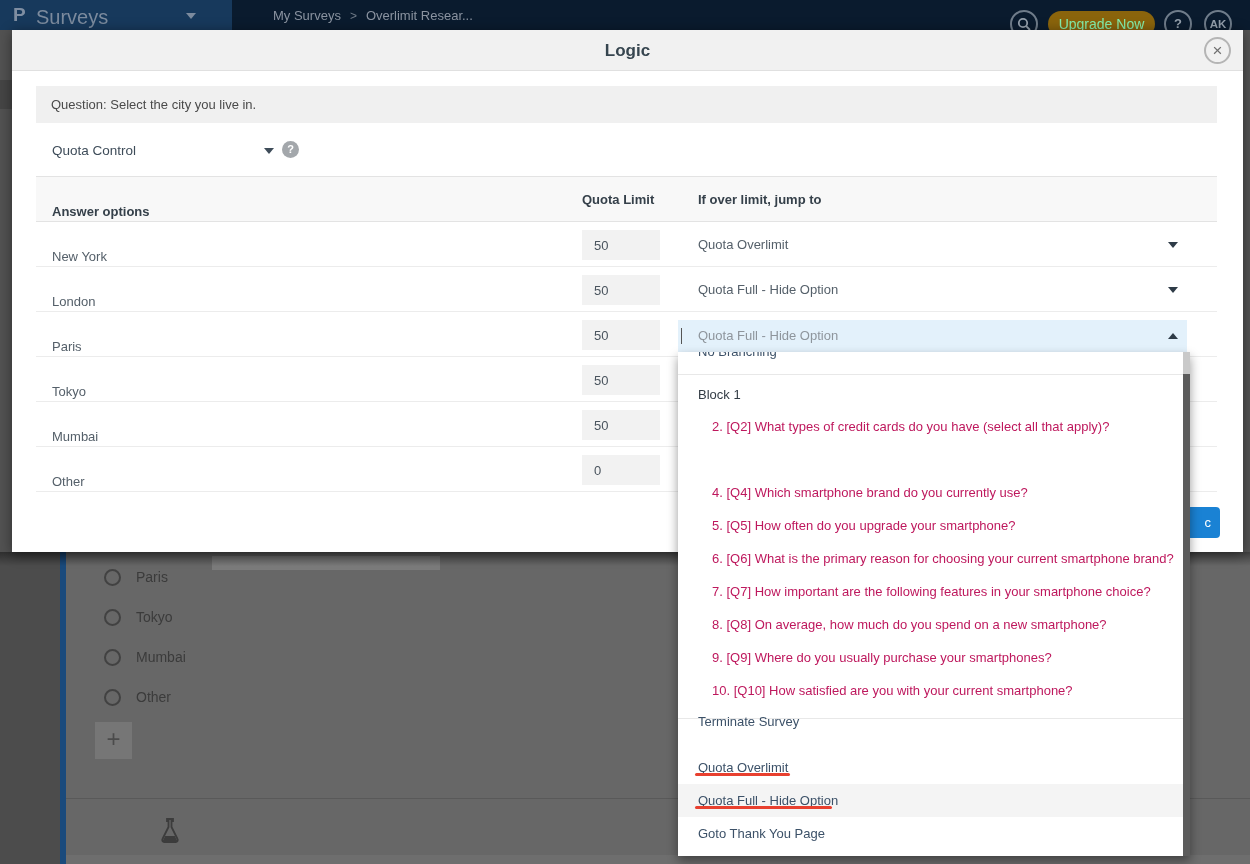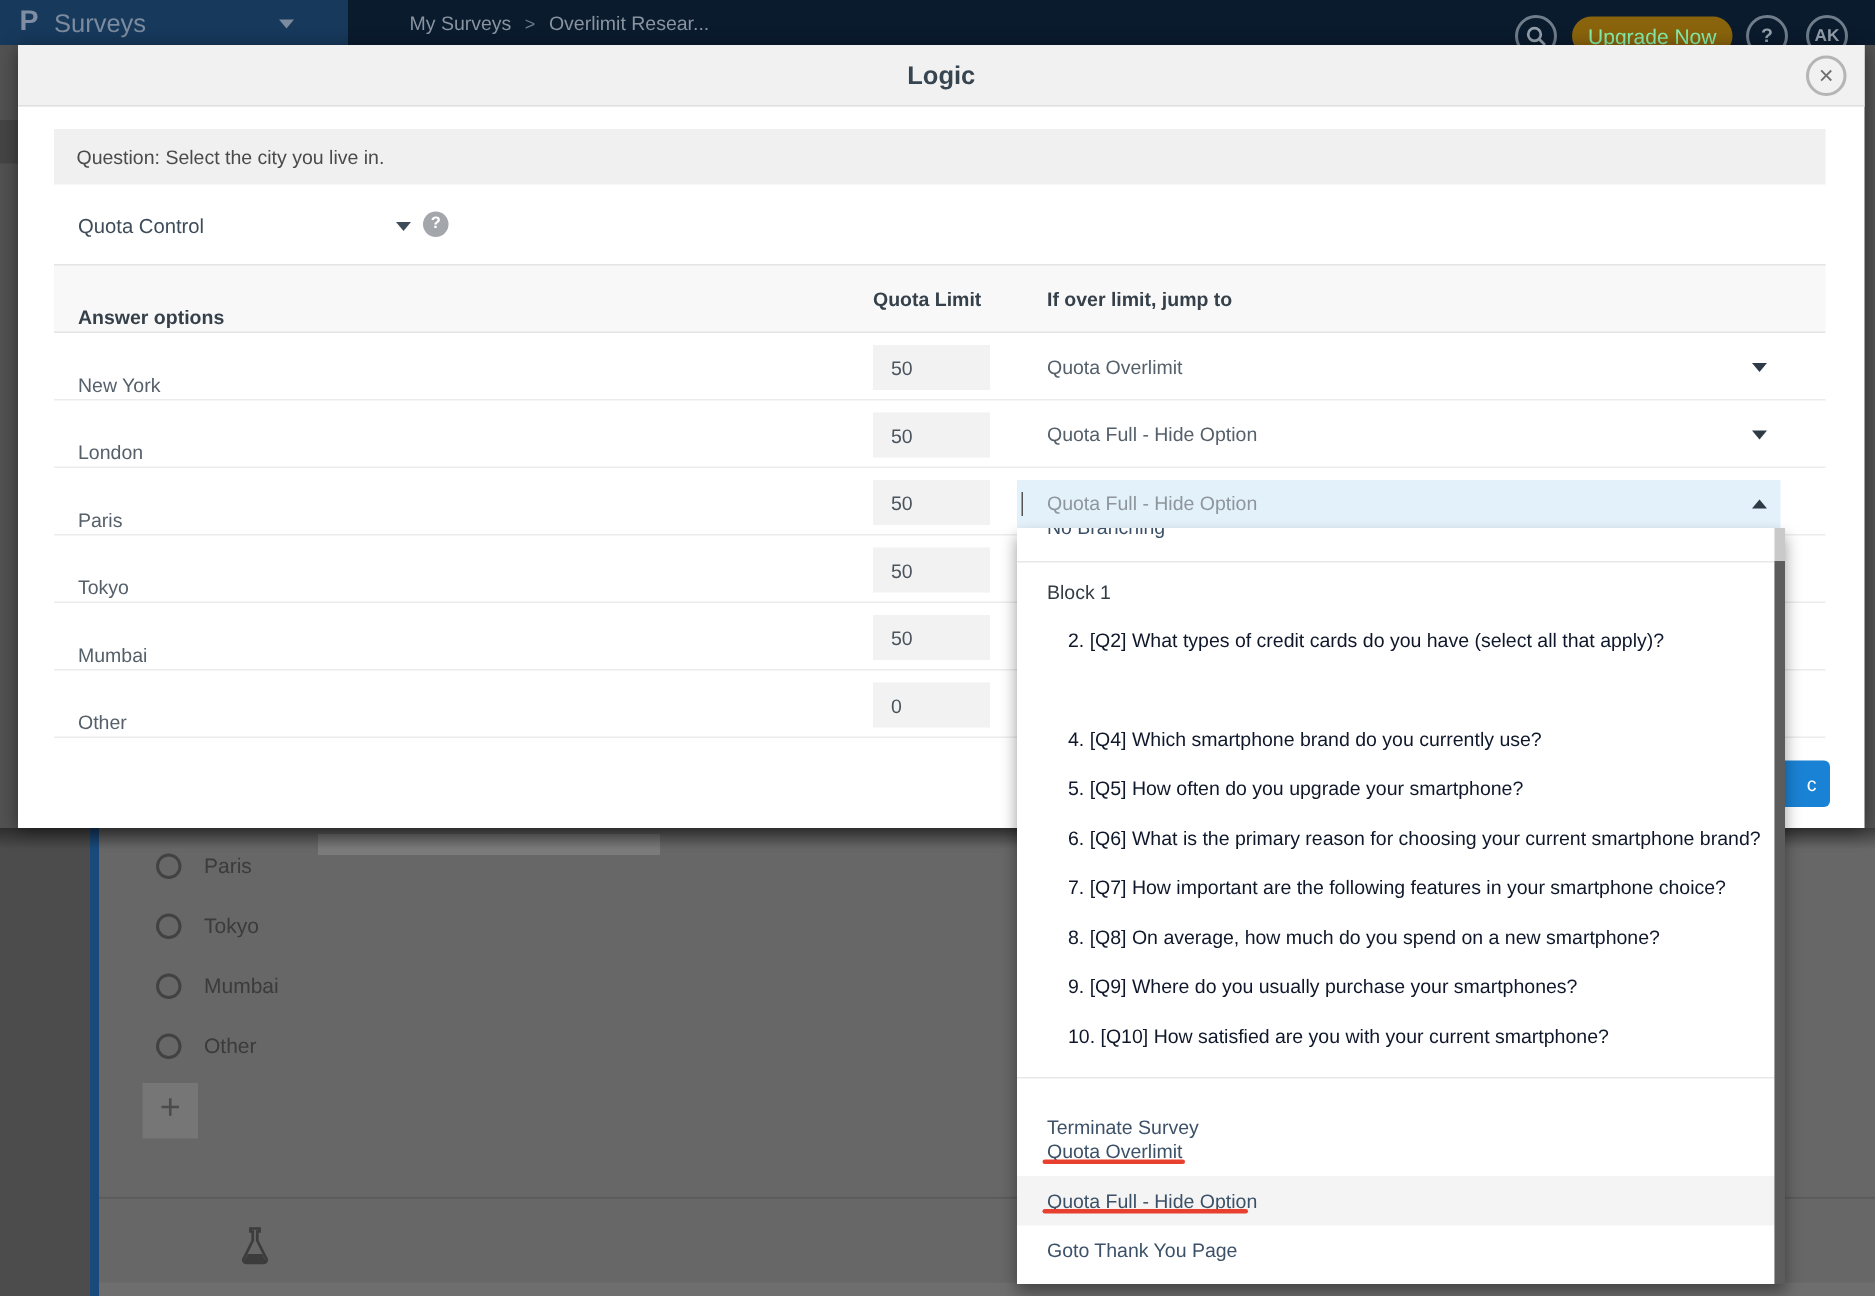--- a/index.html
+++ b/index.html
@@ -2,21 +2,21 @@
 <html><head>
 <meta charset="utf-8">
 <style>
   html,body{margin:0;padding:0;background:#303030;}
   *{box-sizing:border-box;font-family:"Liberation Sans",sans-serif;}
   .stage{position:relative;width:1250px;height:864px;overflow:hidden;background:#5f5f5f;}
   
   .hdr{position:absolute;left:0;top:0;width:1250px;height:30px;background:#0a1b2e;z-index:1;}
   .hdr-left{position:absolute;left:0;top:0;width:232px;height:30px;background:#17395c;}
   .logo{position:absolute;left:13px;top:4px;font-size:19px;font-weight:bold;color:#7f8ea2;}
-  .prod{position:absolute;left:36px;top:6px;font-size:17px;color:#7c8b9e;}
+  .prod{position:absolute;left:36px;top:6px;font-size:20px;color:#7c8b9e;}
   .tri-down{width:0;height:0;border-left:5px solid transparent;border-right:5px solid transparent;border-top:6px solid #7c8b9e;}
   .tri-up{width:0;height:0;border-left:5px solid transparent;border-right:5px solid transparent;border-bottom:6px solid #2e3b47;}
   .crumb{position:absolute;left:273px;top:8px;font-size:13px;color:#8a93a0;}
   .crumb-sep{margin:0 9px;color:#6f7a87;font-size:12px;}
   .hicon{position:absolute;top:10px;width:28px;height:28px;border:2px solid #6f7c8a;border-radius:50%;
          color:#95a0ac;text-align:center;line-height:24px;font-size:13px;font-weight:bold;}
   .pill{position:absolute;left:1048px;top:11px;width:107px;height:26px;border-radius:13px;background:#8a640c;
         color:#86efac;font-size:14px;text-align:center;line-height:26px;}
   
   .lstrip{position:absolute;left:0;top:30px;width:12px;height:834px;background:#525252;z-index:2;}
@@ -68,21 +68,21 @@
   .save{position:absolute;left:1153px;top:477px;width:55px;height:31px;background:#1a82d4;border:none;border-radius:4px;
         color:#fff;font-size:13px;text-align:right;padding-right:9px;z-index:11;cursor:pointer;}
   
   .dd{position:absolute;left:678px;top:352px;width:512px;height:504px;background:#fff;z-index:30;
       box-shadow:0 5px 10px rgba(0,0,0,.4);padding-left:23px;}
   .dd-partial{position:absolute;left:0;top:0;width:505px;height:16px;overflow:hidden;}
   .dd-partial span{position:absolute;left:20px;top:-8px;font-size:13px;color:#3c5168;}
   .dd-sep{position:absolute;left:0;width:505px;height:1px;background:#e8e8e8;}
   .dd-group{position:absolute;left:20px;top:28px;height:30px;line-height:30px;font-size:13px;font-weight:normal;color:#333c45;}
   .dd-item{position:absolute;left:0;width:505px;height:33px;line-height:33px;padding-left:34px;
-           font-size:13px;color:#0f172a;cursor:pointer;}
+           font-size:13px;color:#be185d;cursor:pointer;}
   .dd-action{position:absolute;left:0;width:505px;height:33px;line-height:33px;padding-left:20px;
              font-size:13px;color:#3c5168;cursor:pointer;}
   .dd-hl{background:#f4f4f4;}
   .red-underline{position:absolute;left:17px;height:3px;background:#e8402f;border-radius:2px;}
   .dd-scroll{position:absolute;right:0;top:0;width:7px;height:504px;background:#c9c9c9;}
   .dd-thumb{position:absolute;left:0;top:22px;width:7px;height:482px;background:#5c5c5c;}
 </style>
 </head>
 <body>
 
@@ -222,21 +222,21 @@
     <div class="dd-item" style="top:58px;">2. [Q2] What types of credit cards do you have (select all that apply)?</div>
     <div class="dd-item" style="top:124px;">4. [Q4] Which smartphone brand do you currently use?</div>
     <div class="dd-item" style="top:157px;">5. [Q5] How often do you upgrade your smartphone?</div>
     <div class="dd-item" style="top:190px;">6. [Q6] What is the primary reason for choosing your current smartphone brand?</div>
     <div class="dd-item" style="top:223px;">7. [Q7] How important are the following features in your smartphone choice?</div>
     <div class="dd-item" style="top:256px;">8. [Q8] On average, how much do you spend on a new smartphone?</div>
     <div class="dd-item" style="top:289px;">9. [Q9] Where do you usually purchase your smartphones?</div>
     <div class="dd-item" style="top:322px;">10. [Q10] How satisfied are you with your current smartphone?</div>
 
     <div class="dd-sep" style="top:366px;"></div>
-    <div class="dd-action" style="top:383px;">Terminate Survey</div>
+    <div class="dd-action" style="top:353px;">Terminate Survey</div>
     <div class="dd-action" style="top:399px;">Quota Overlimit</div>
     <div class="red-underline" style="top:421px;width:95px;"></div>
     <div class="dd-action dd-hl" style="top:432px;">Quota Full - Hide Option</div>
     <div class="red-underline" style="top:454px;width:137px;"></div>
     <div class="dd-action" style="top:465px;">Goto Thank You Page</div>
 
     <div class="dd-scroll">
       <div class="dd-thumb"></div>
     </div>
   </div>

